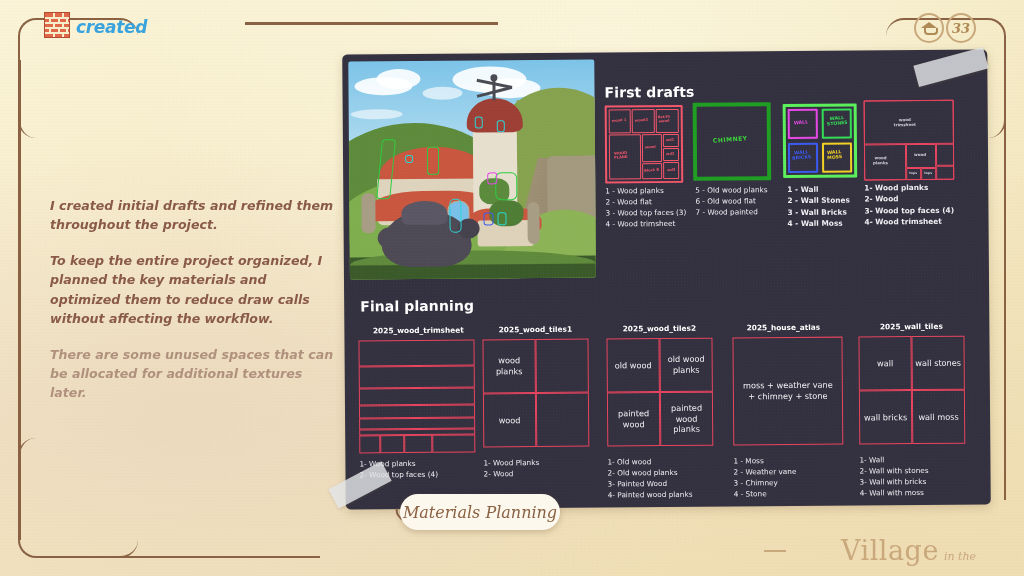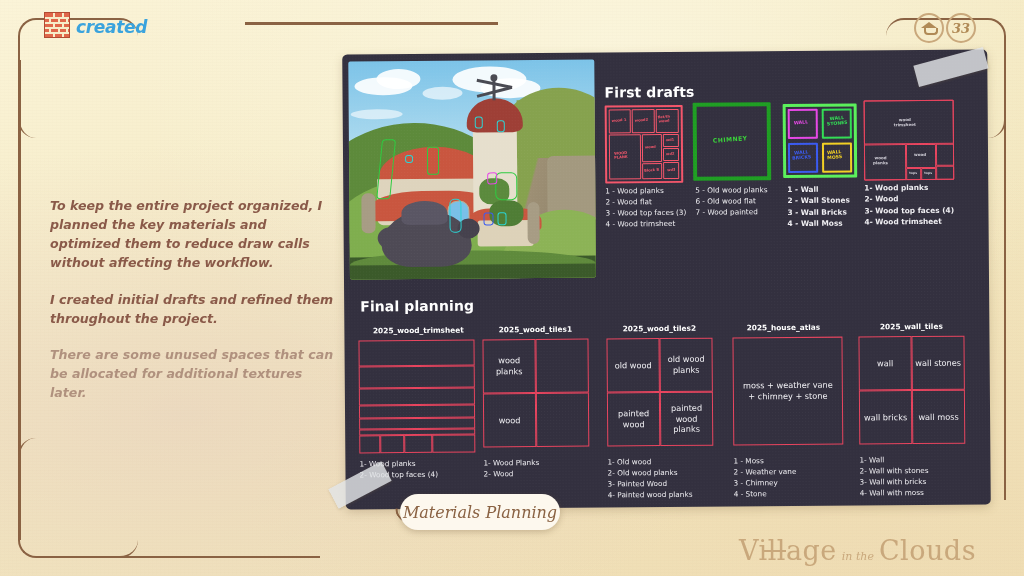--- a/index.html
+++ b/index.html
@@ -240,22 +240,22 @@
 <div id="title-rule"></div>
 
 <div class="badge" id="badge-cap">
   <div class="cap-glyph"></div>
 </div>
 <div class="badge" id="badge-num">
   <span>33</span>
 </div>
 
 <div id="copy">
+  <p>I created initial drafts and refined them throughout the project.</p>
   <p>To keep the entire project organized, I planned the key materials and optimized them to reduce draw calls without affecting the workflow.</p>
-  <p>I created initial drafts and refined them throughout the project.</p>
   <p class="faded">There are some unused spaces that can be allocated for additional textures later.</p>
 </div>
 
 <div id="board">
 
   <div id="hero">
     <div class="h-cloud" style="left:6px;top:16px;width:58px;height:18px;"></div>
     <div class="h-cloud" style="left:28px;top:8px;width:44px;height:20px;"></div>
     <div class="h-cloud" style="left:104px;top:6px;width:74px;height:26px;"></div>
     <div class="h-cloud" style="left:132px;top:18px;width:60px;height:20px;"></div>
@@ -505,14 +505,13 @@
 
 <div id="pill-swirl"></div>
 <div id="pill">
   <span>Materials Planning</span>
 </div>
 
 <div id="footer-rule"></div>
 <div id="footer">
   <div class="big">Village</div>
   <div class="small">in the</div>
-  <div class="big">Clouds</div>
 </div>
 
 </body></html>

